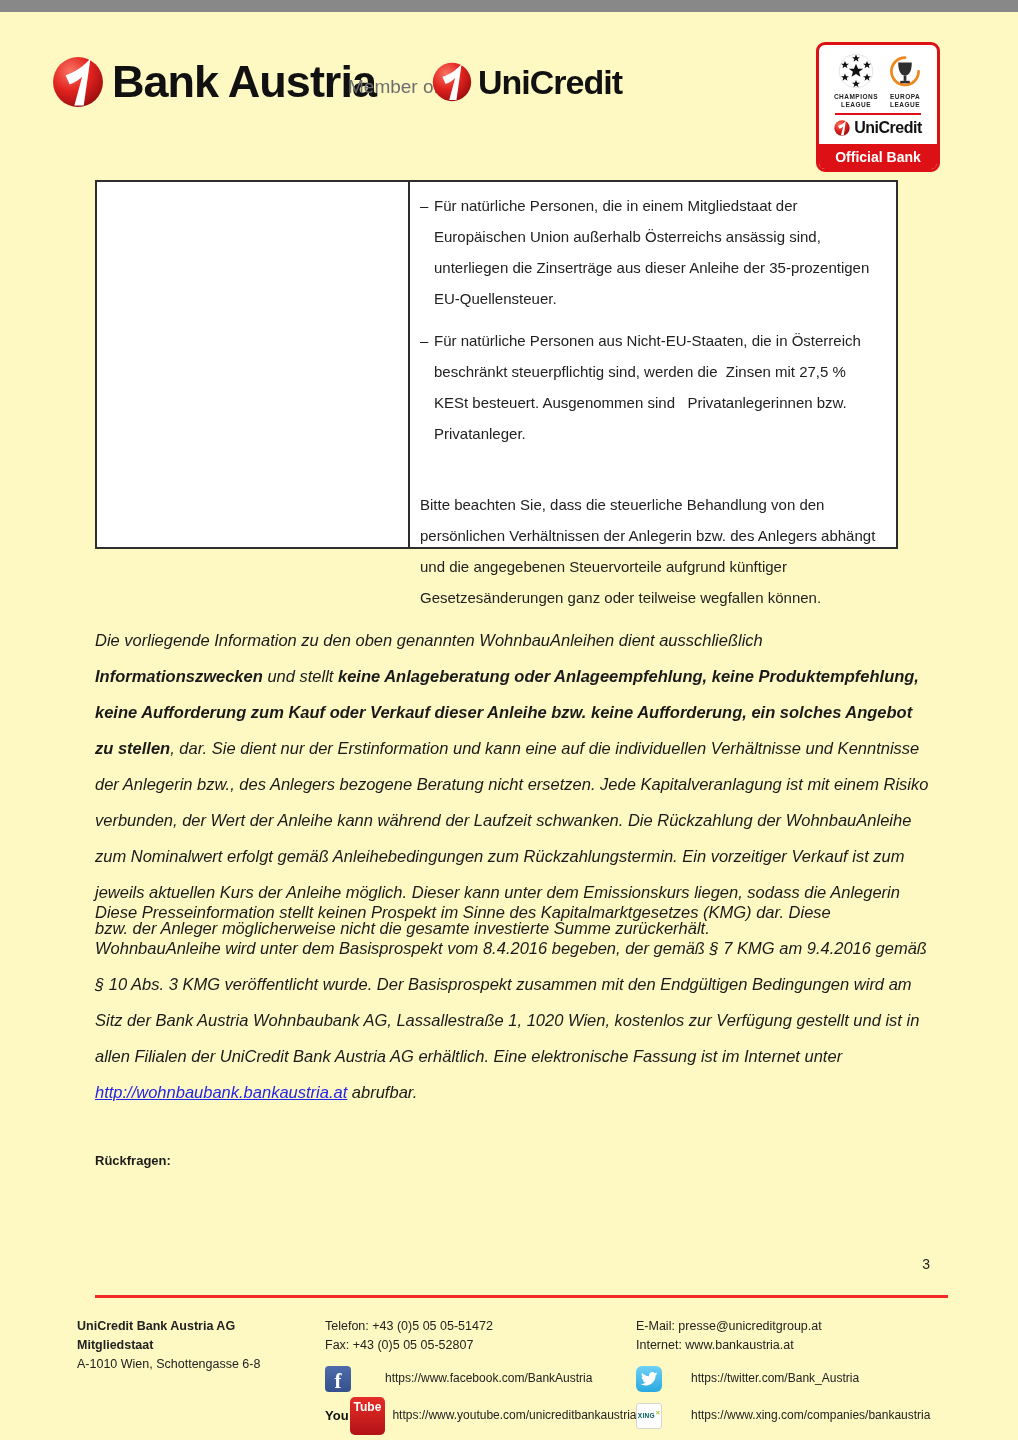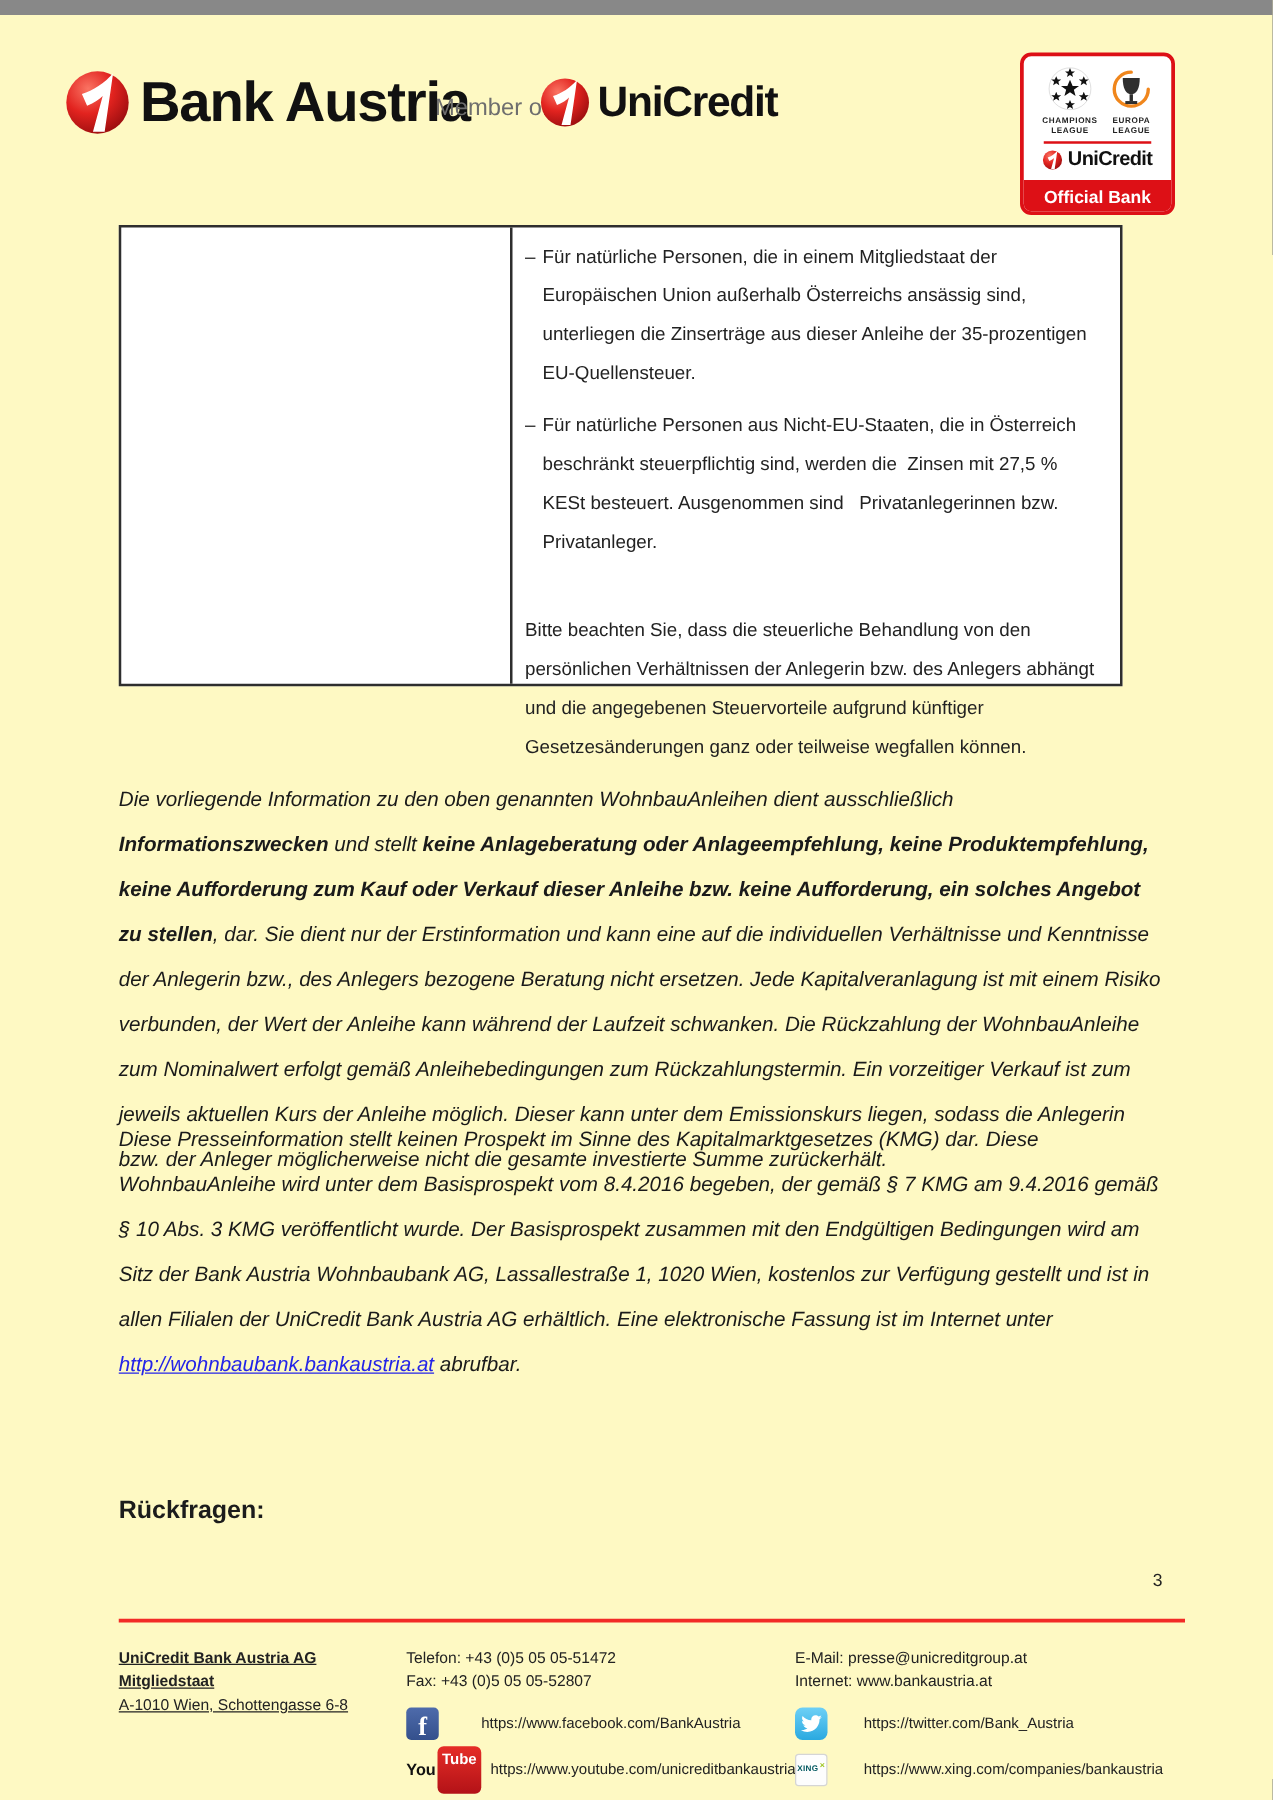--- a/index.html
+++ b/index.html
@@ -56,32 +56,32 @@
   .para {
     position:absolute; left:95px; width:840px;
     font-style:italic; font-size:16.5px; line-height:36px; color:#1a1a1a;
   }
   .para1 { top:610px; }
   .para2 { top:882px; }
   .seg-bold { font-weight:700; }
   .seg-link, .inline-link { color:#2424e8; text-decoration:underline; cursor:pointer; }
 
   
-  .contact { position:absolute; left:95px; top:1183px; display:flex; font-size:20px; line-height:26px; }
+  .contact { position:absolute; left:95px; top:1136px; display:flex; font-size:13px; line-height:26px; }
   .contact-label { width:127px; font-weight:700; flex:none; }
   .contact-lines { }
 
   
   .page-number { position:absolute; left:860px; top:1244px; width:70px; text-align:right; font-size:14px; color:#222; }
   .red-rule { position:absolute; left:95px; top:1283px; width:853px; height:3px; background:#f22b26; }
 
   
   .footer { position:absolute; top:1305px; left:0; width:100%; font-size:12.5px; line-height:19px; color:#222; }
   .f-col { position:absolute; top:0; }
-  .f-col1 { left:95px;text-decoration:underline; }
+  .f-col1 { left:77px; }
   .f-col2 { left:325px; }
   .f-col3 { left:636px; }
   .f-bold { font-weight:700; }
   .social-row { display:flex; align-items:center; margin-top:10px; height:27px; }
   .social-url { font-size:12px; color:#222; }
   .fb-icon {
     width:26px; height:26px; border-radius:4px;
     background:linear-gradient(#4e6bab,#34508c);
     color:#fff; font-weight:700; font-size:21px;
     display:flex; align-items:flex-end; justify-content:center; line-height:22px;

